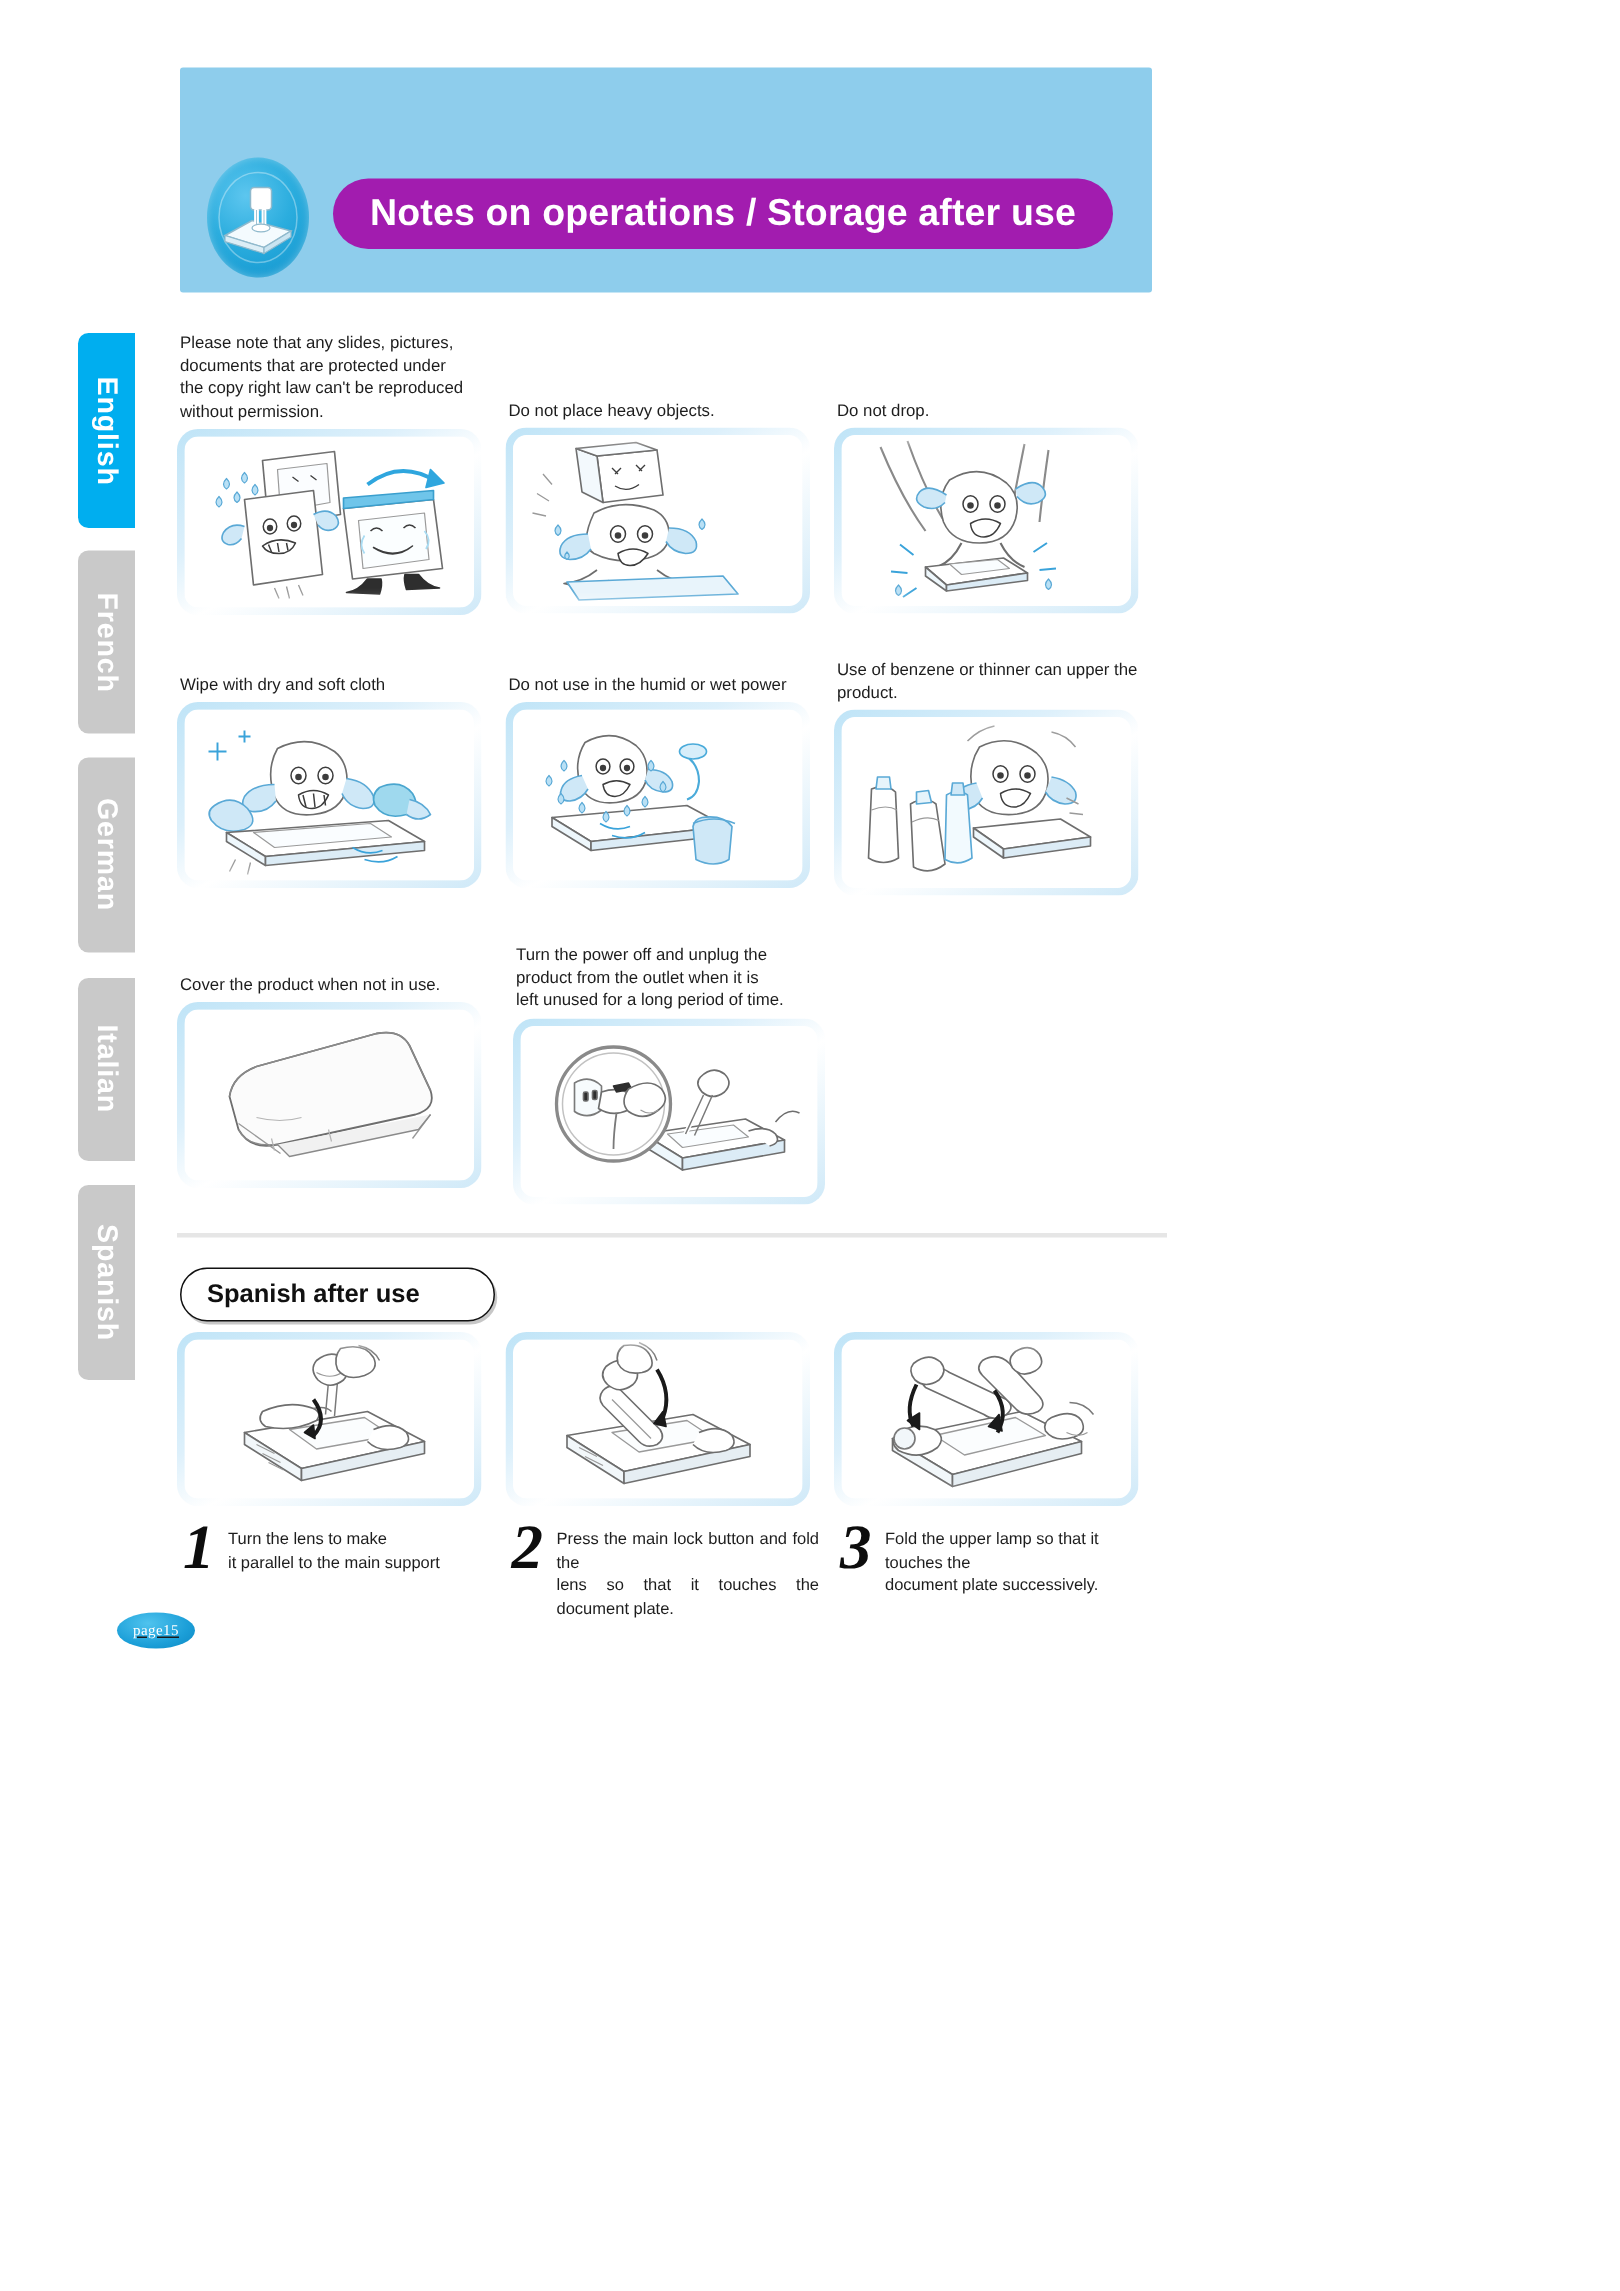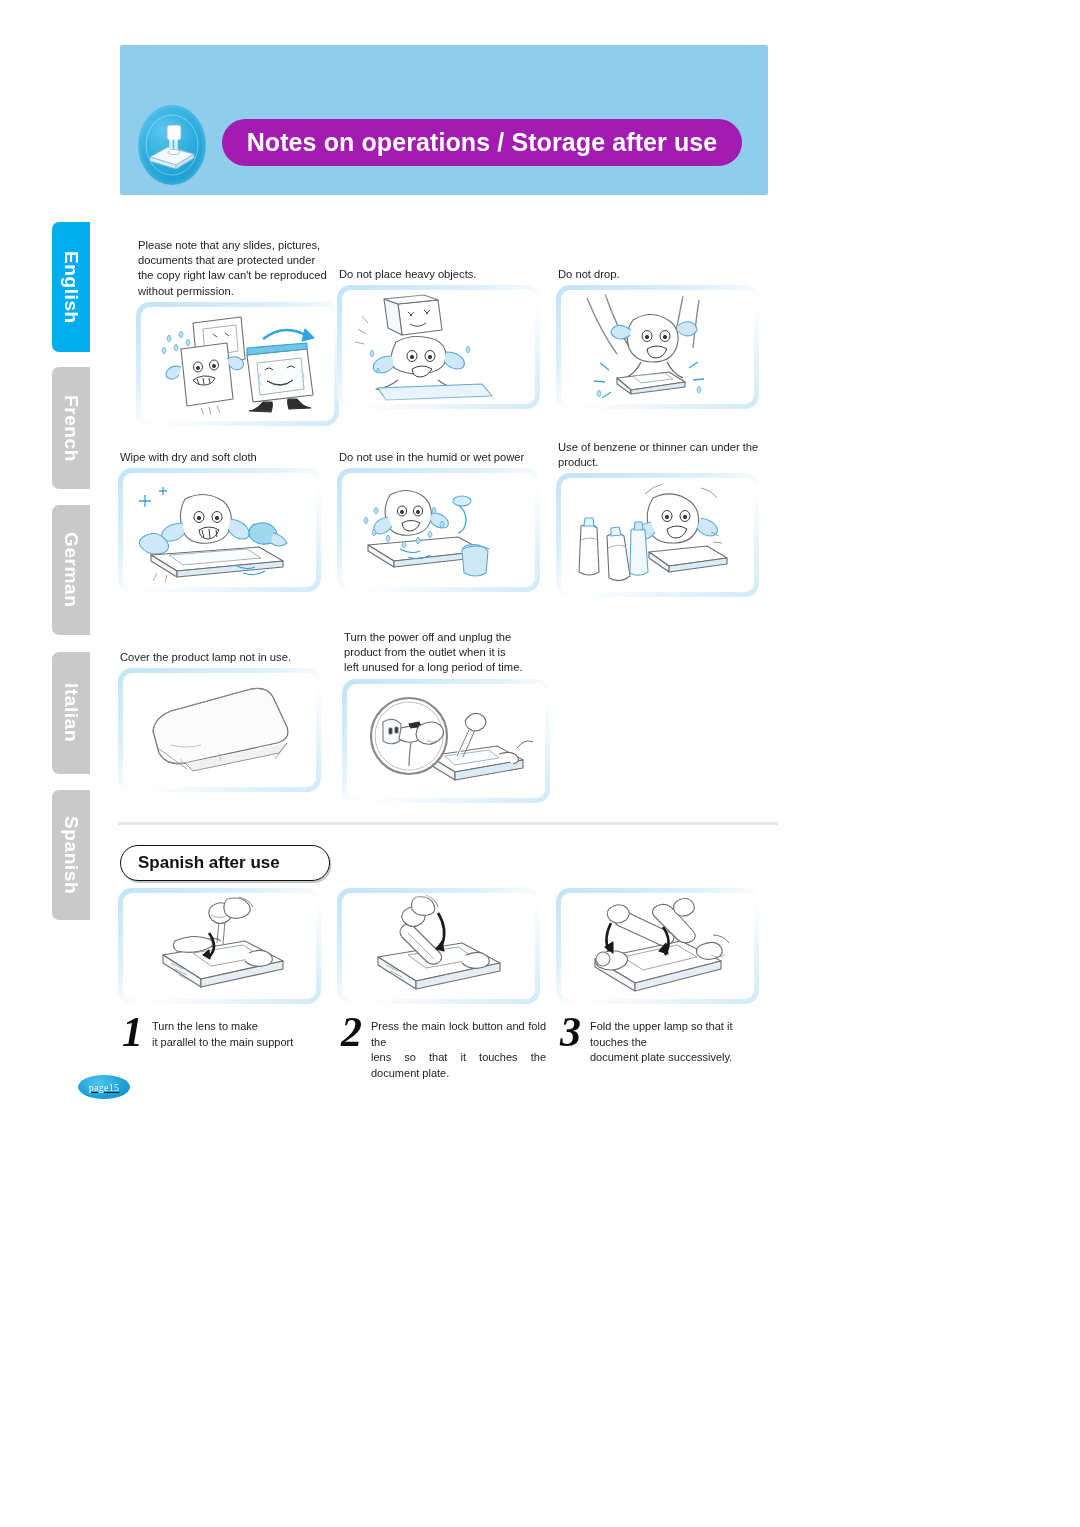--- a/index.html
+++ b/index.html
@@ -156,21 +156,21 @@
       <span class="lbl">Italian</span>
     </div>
     <div class="lang-tab inactive" style="top:568px;height:130px;">
       <span class="lbl">Spanish</span>
     </div>
   </div>
 
   <div class="content">
     <div class="grid">
 
-      <div class="cell" style="left:18px;top:0px;width:205px;margin-top:16px;">
+      <div class="cell" style="left:0px;top:0px;width:205px;">
         <div class="caption" style="min-height:60px;">Please note that any slides, pictures,
 documents that are protected under
 the copy right law can't be reproduced
 without permission.</div>
         <div class="panel" style="width:203px;height:124px;">
           <svg width="193" height="114" viewBox="0 0 193 114">
             <g fill="none" stroke="#6e6e6e" stroke-width="1.1" stroke-linejoin="round">
 
               <path d="M52 16 L100 10 L104 52 L56 60 Z" fill="#ffffff"></path>
               <path d="M62 22 L95 18 L97 44 L64 50 Z" fill="#fbfdff" stroke="#9a9a9a" stroke-width="0.8"></path>
@@ -406,21 +406,21 @@
               </g>
               <g stroke="#3aa3da" stroke-width="1.1">
                 <path d="M58 76 q10 6 20 2 M66 84 q12 4 22 -2"></path>
               </g>
             </g>
           </svg>
         </div>
       </div>
 
       <div class="cell" style="left:438px;top:218px;width:205px;">
-        <div class="caption" style="min-height:30px;">Use of benzene or thinner can under the
+        <div class="caption" style="min-height:30px;">Use of benzene or thinner can upper the
 product.</div>
         <div class="panel" style="width:203px;height:124px;">
           <svg width="193" height="114" viewBox="0 0 193 114">
             <g fill="none" stroke="#6e6e6e" stroke-width="1.1" stroke-linejoin="round">
 
               <path d="M92 20 q20 -10 38 4 q10 9 7 24 q-4 16 -23 17 q-20 1 -26 -13 q-5 -18 4 -32 Z" fill="#ffffff"></path>
               <g stroke="#3d3d3d" stroke-width="1">
                 <ellipse cx="106" cy="38" rx="5" ry="5.5" fill="#fff"></ellipse>
                 <ellipse cx="124" cy="38" rx="5" ry="5.5" fill="#fff"></ellipse>
                 <circle cx="106" cy="39" r="1.7" fill="#3d3d3d"></circle>
@@ -448,21 +448,21 @@
               <path d="M47 70 q10 -5 18 -1" stroke="#9a9a9a" stroke-width="0.8"></path>
 
               <path d="M70 52 q8 -5 14 0 l3 42 q-9 6 -18 1 Z" fill="#f2fafe" stroke="#5aa9d6"></path>
               <path d="M74 44 l7 0 l1 8 l-9 0 Z" fill="#cfe8f7" stroke="#5aa9d6"></path>
             </g>
           </svg>
         </div>
       </div>
 
       <div class="cell" style="left:0px;top:428px;width:205px;">
-        <div class="caption">Cover the product lamp not in use.</div>
+        <div class="caption">Cover the product when not in use.</div>
         <div class="panel" style="width:203px;height:124px;">
           <svg width="193" height="114" viewBox="0 0 193 114">
             <g fill="none" stroke="#6e6e6e" stroke-width="1.2" stroke-linejoin="round">
               <path d="M30 58 q2 -14 18 -20 L128 16 q16 -3 22 8 l14 30 q4 12 -10 16 L62 90 q-18 4 -26 -10 Z" fill="#fbfbfb"></path>
               <path d="M30 58 q2 -14 18 -20 L128 16 q16 -3 22 8 l14 30" fill="none" stroke="#8a8a8a" stroke-width="0.9"></path>
               <path d="M36 76 L64 96 M164 70 L152 86" stroke="#9a9a9a" stroke-width="0.9"></path>
               <path d="M62 90 L70 98 L156 80 L164 70" fill="#f1f1f1" stroke="#8a8a8a" stroke-width="0.9"></path>
               <path d="M36 80 q6 12 26 10" stroke="#8a8a8a" stroke-width="0.9"></path>
 
               <path d="M48 72 q16 4 30 0" stroke="#b5b5b5" stroke-width="0.8"></path>

